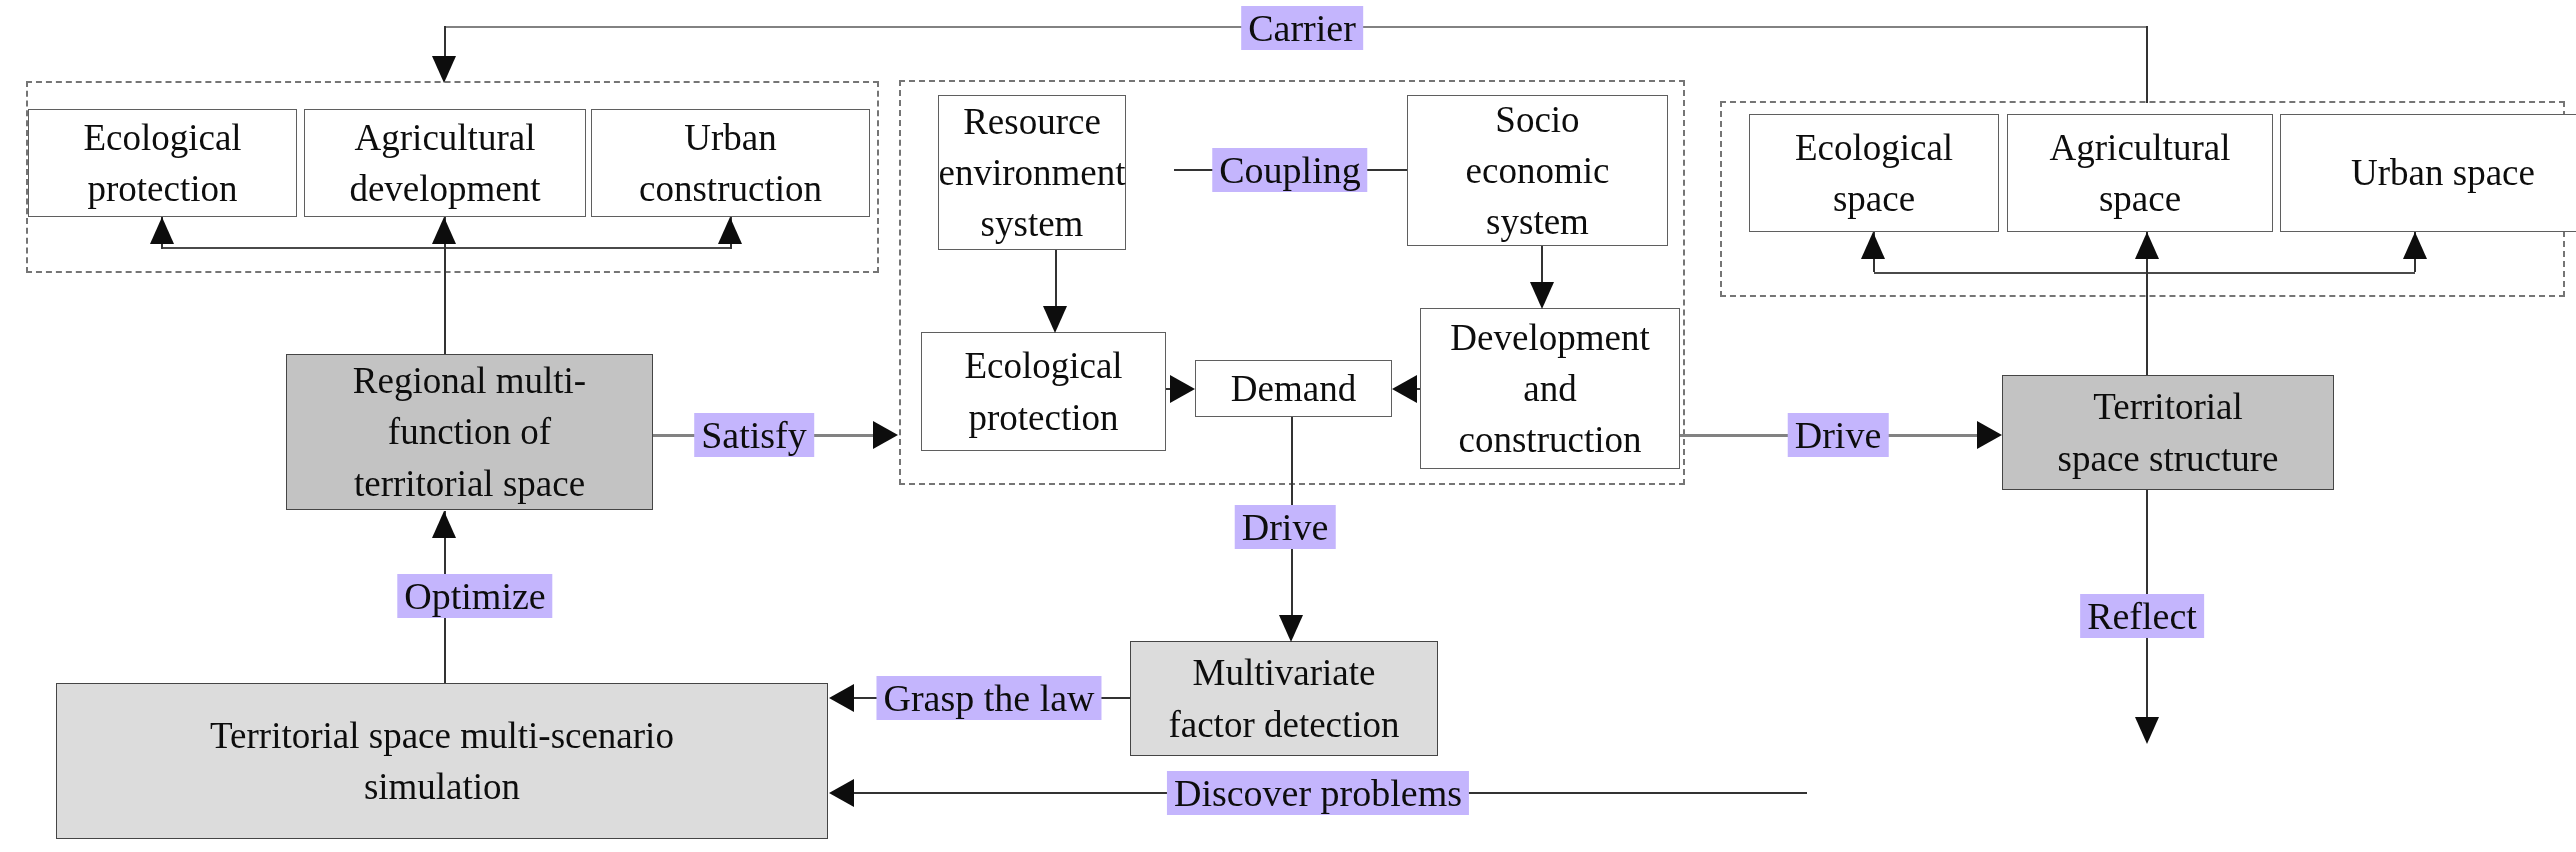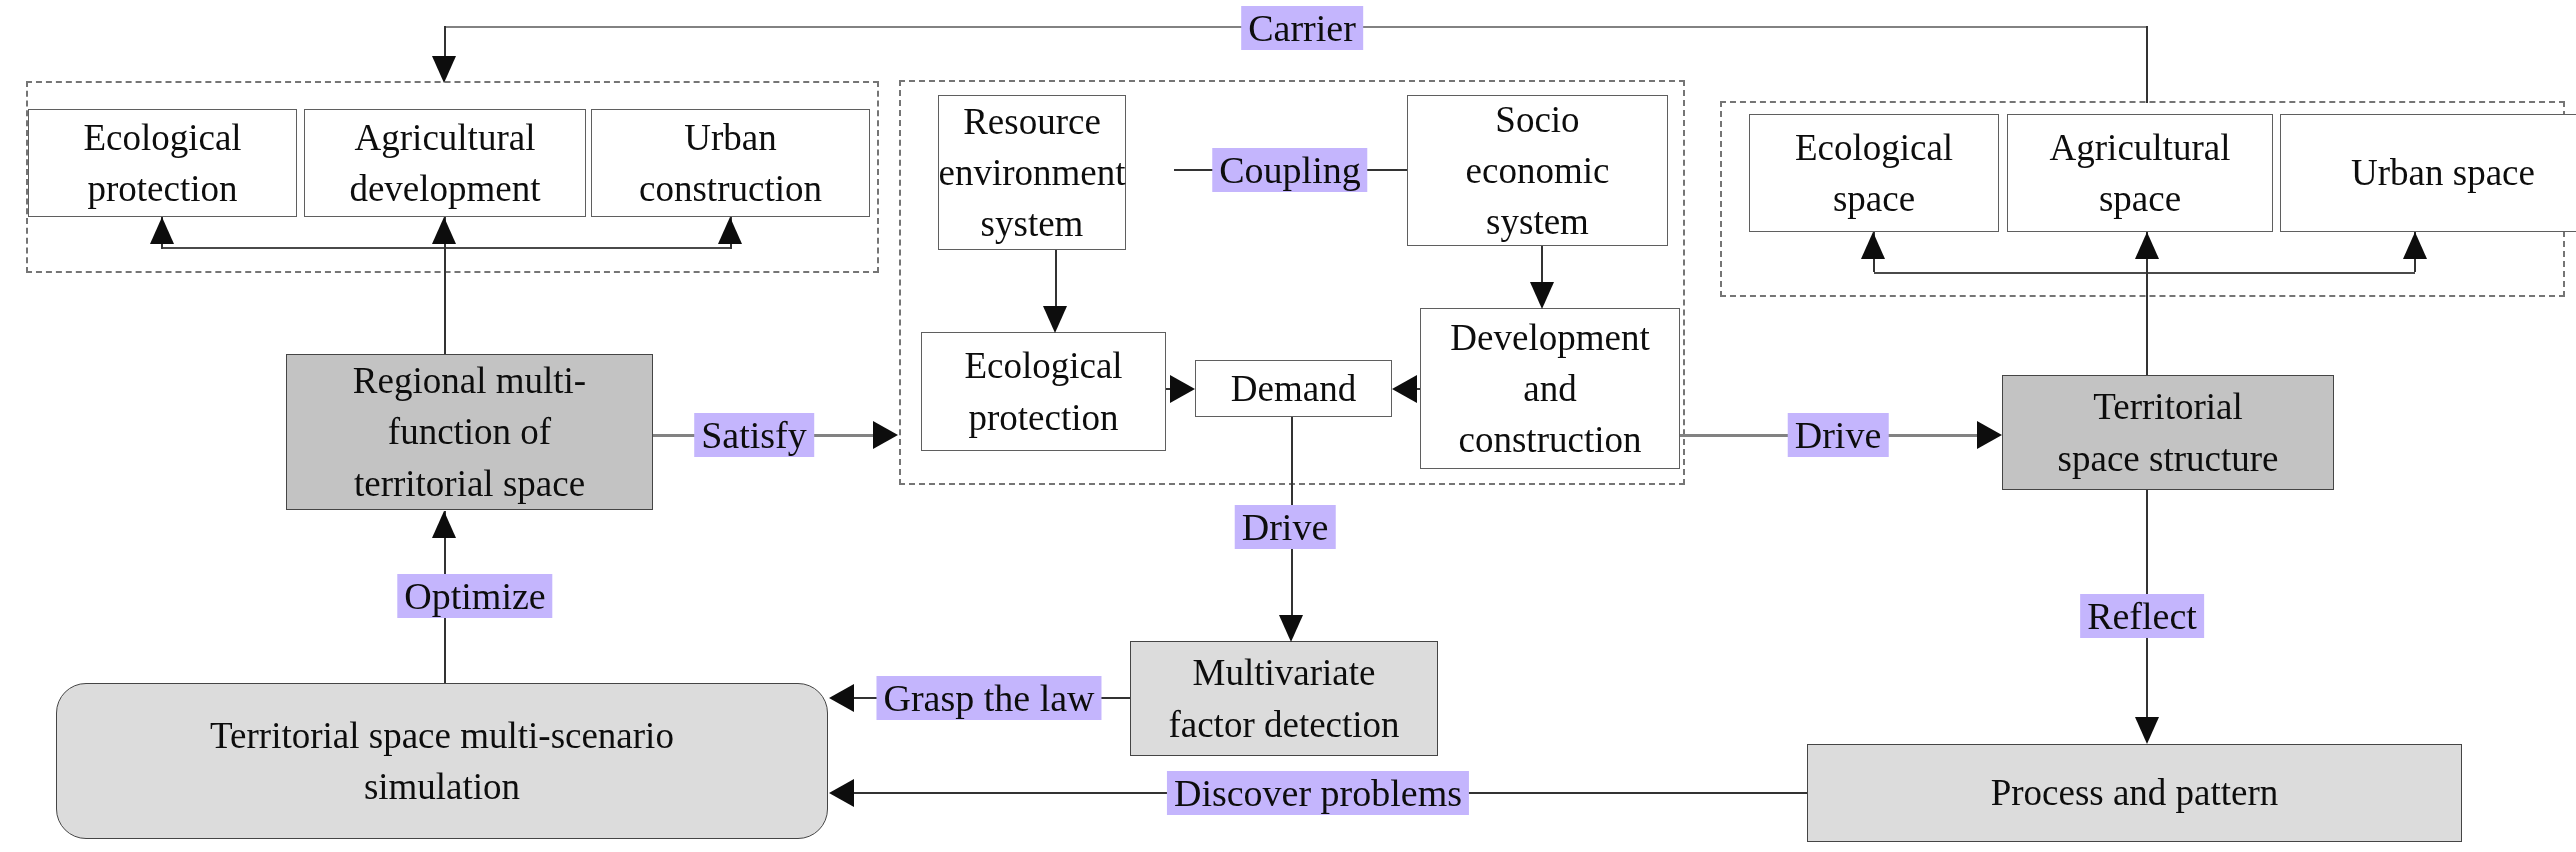--- a/index.html
+++ b/index.html
@@ -139,23 +139,22 @@
   <div class="box white" style="left:2280px;top:114px;width:326px;height:118px;">Urban space</div>
 
   <div class="box gray" style="left:262px;top:354px;width:367px;height:156px;margin-left:24px;">Regional multi-
 function of
 territorial space</div>
   <div class="box gray" style="left:2002px;top:375px;width:332px;height:115px;">Territorial
 space structure</div>
 
   <div class="box light" style="left:1130px;top:641px;width:308px;height:115px;">Multivariate
 factor detection</div>
-  <div class="box light" style="left:56px;top:683px;width:772px;height:156px;border-radius:30px;">Territorial space multi-scenario
+  <div class="box light" style="left:56px;top:683px;width:772px;height:156px;">Territorial space multi-scenario
 simulation</div>
-  <div class="box light" style="left:1807px;top:744px;width:655px;height:98px;">Process and pattern</div>
 
   <div class="edge-label" style="left:1302px;top:28px;">Carrier</div>
   <div class="edge-label" style="left:1290px;top:170px;">Coupling</div>
   <div class="edge-label" style="left:754px;top:435px;">Satisfy</div>
   <div class="edge-label" style="left:1838px;top:435px;">Drive</div>
   <div class="edge-label" style="left:1285px;top:527px;">Drive</div>
   <div class="edge-label" style="left:445px;top:596px;margin-left:30px;">Optimize</div>
   <div class="edge-label" style="left:2142px;top:616px;">Reflect</div>
   <div class="edge-label" style="left:989px;top:698px;">Grasp the law</div>
   <div class="edge-label" style="left:1318px;top:793px;">Discover problems</div>

